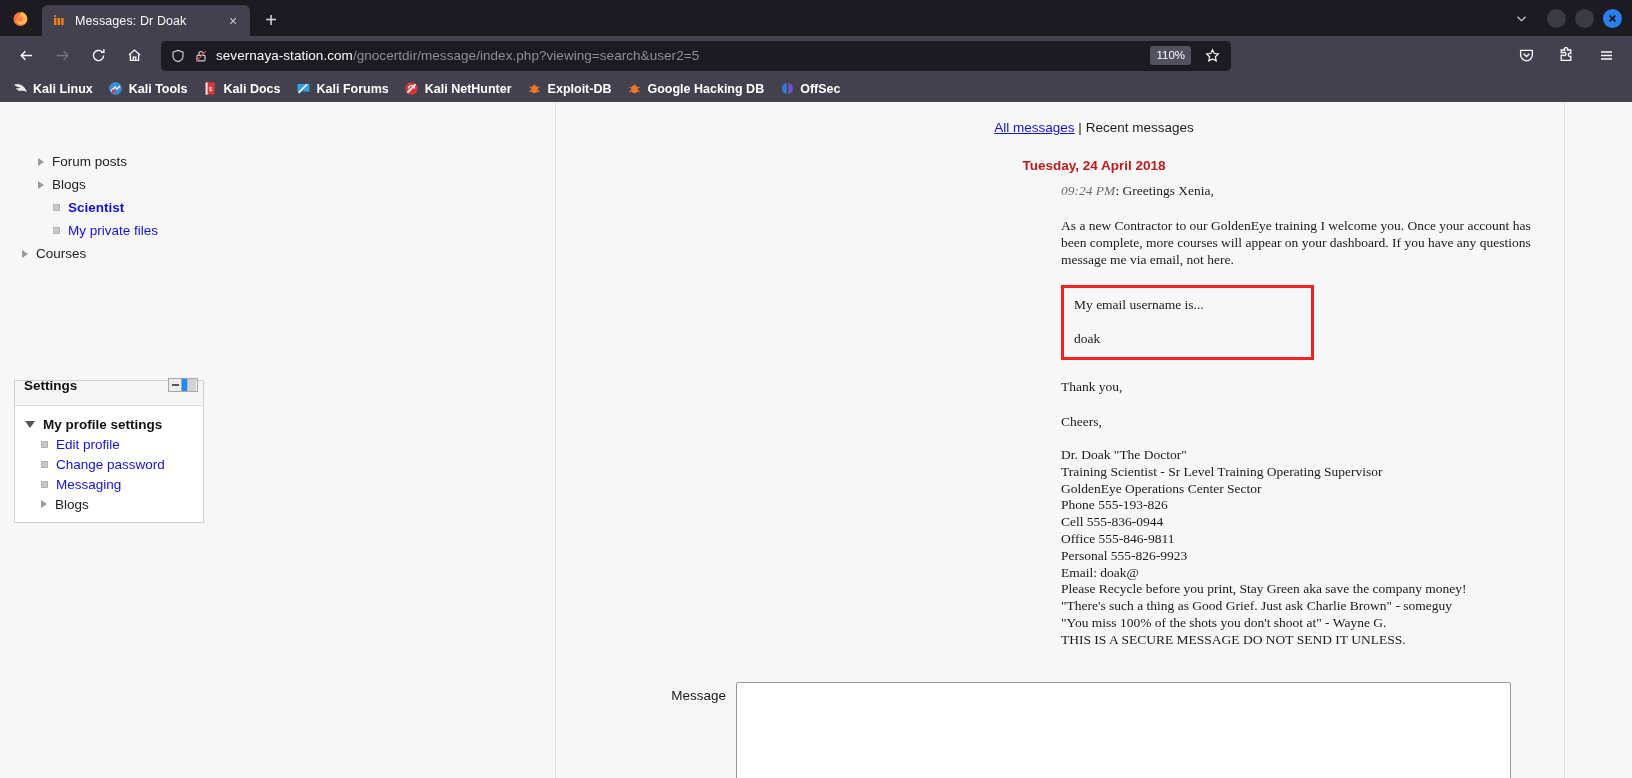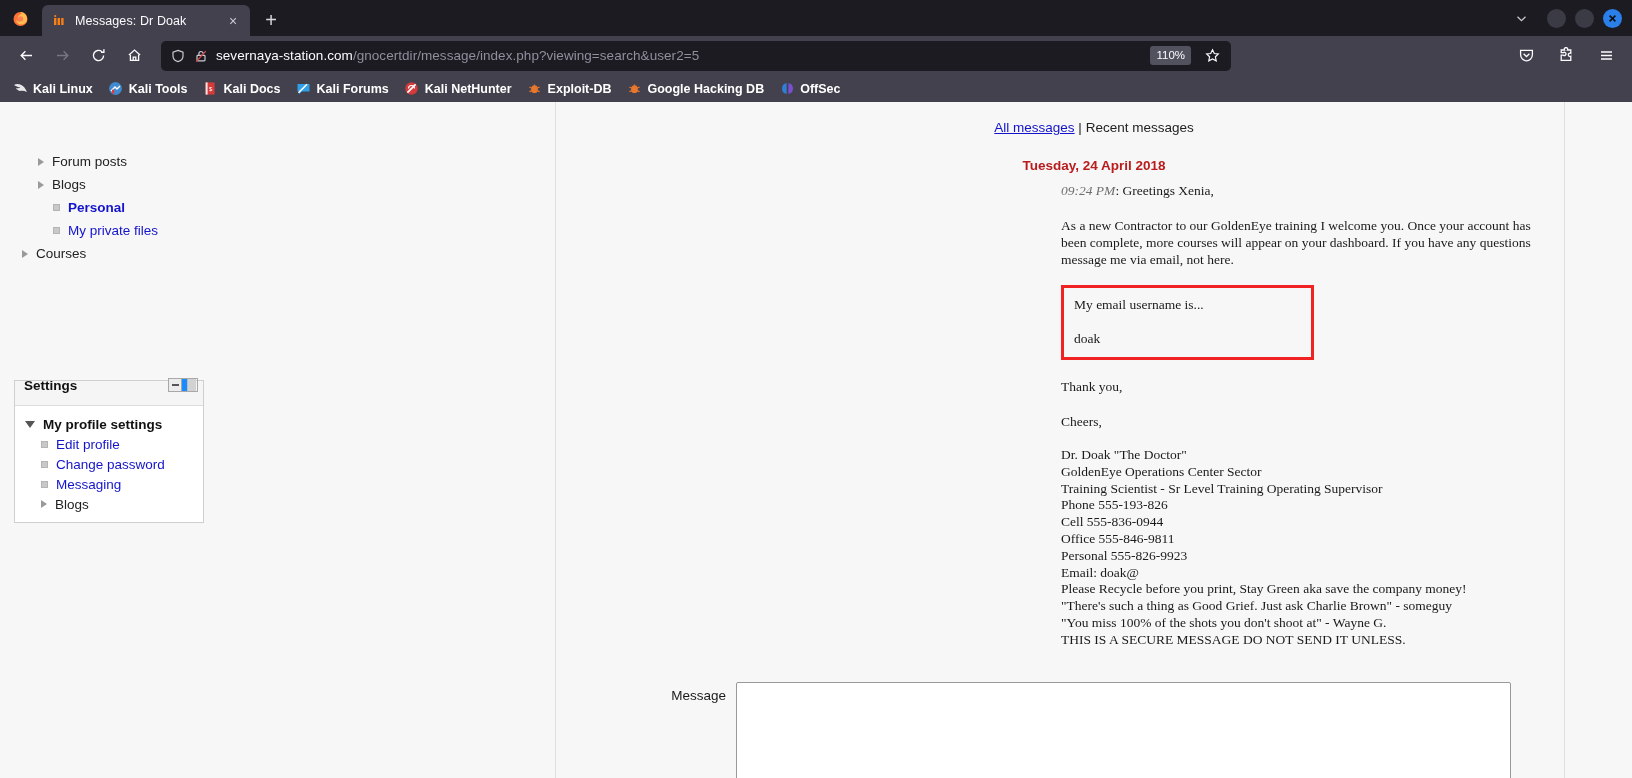--- a/index.html
+++ b/index.html
@@ -368,21 +368,21 @@
           <div class="navrow indent1">
             <span class="tri"></span>
             <span class="lbl plain">Forum posts</span>
           </div>
           <div class="navrow indent1">
             <span class="tri"></span>
             <span class="lbl plain">Blogs</span>
           </div>
           <div class="navrow indent2">
             <span class="sq"></span>
-            <span class="lbl link active">Personal</span>
+            <span class="lbl link active">Scientist</span>
           </div>
           <div class="navrow indent2">
             <span class="sq"></span>
             <span class="lbl link">My private files</span>
           </div>
           <div class="navrow">
             <span class="tri"></span>
             <span class="lbl plain">Courses</span>
           </div>
         </div>
@@ -444,22 +444,22 @@
           <div class="highlight" style="border-color: rgb(240, 34, 34);">
             <div class="l1">My email username is...</div>
             <div class="l2">doak</div>
           </div>
 
           <div class="para">Thank you,</div>
           <div class="para">Cheers,</div>
 
           <div class="sig">
             <div class="line">Dr. Doak "The Doctor"</div>
+            <div class="line">Training Scientist - Sr Level Training Operating Supervisor</div>
             <div class="line">GoldenEye Operations Center Sector</div>
-            <div class="line">Training Scientist - Sr Level Training Operating Supervisor</div>
             <div class="line">Phone 555-193-826</div>
             <div class="line">Cell 555-836-0944</div>
             <div class="line">Office 555-846-9811</div>
             <div class="line">Personal 555-826-9923</div>
             <div class="line">Email: doak@</div>
             <div class="line">Please Recycle before you print, Stay Green aka save the company money!</div>
             <div class="line">"There's such a thing as Good Grief. Just ask Charlie Brown" - someguy</div>
             <div class="line">"You miss 100% of the shots you don't shoot at" - Wayne G.</div>
             <div class="line">THIS IS A SECURE MESSAGE DO NOT SEND IT UNLESS.</div>
           </div>

